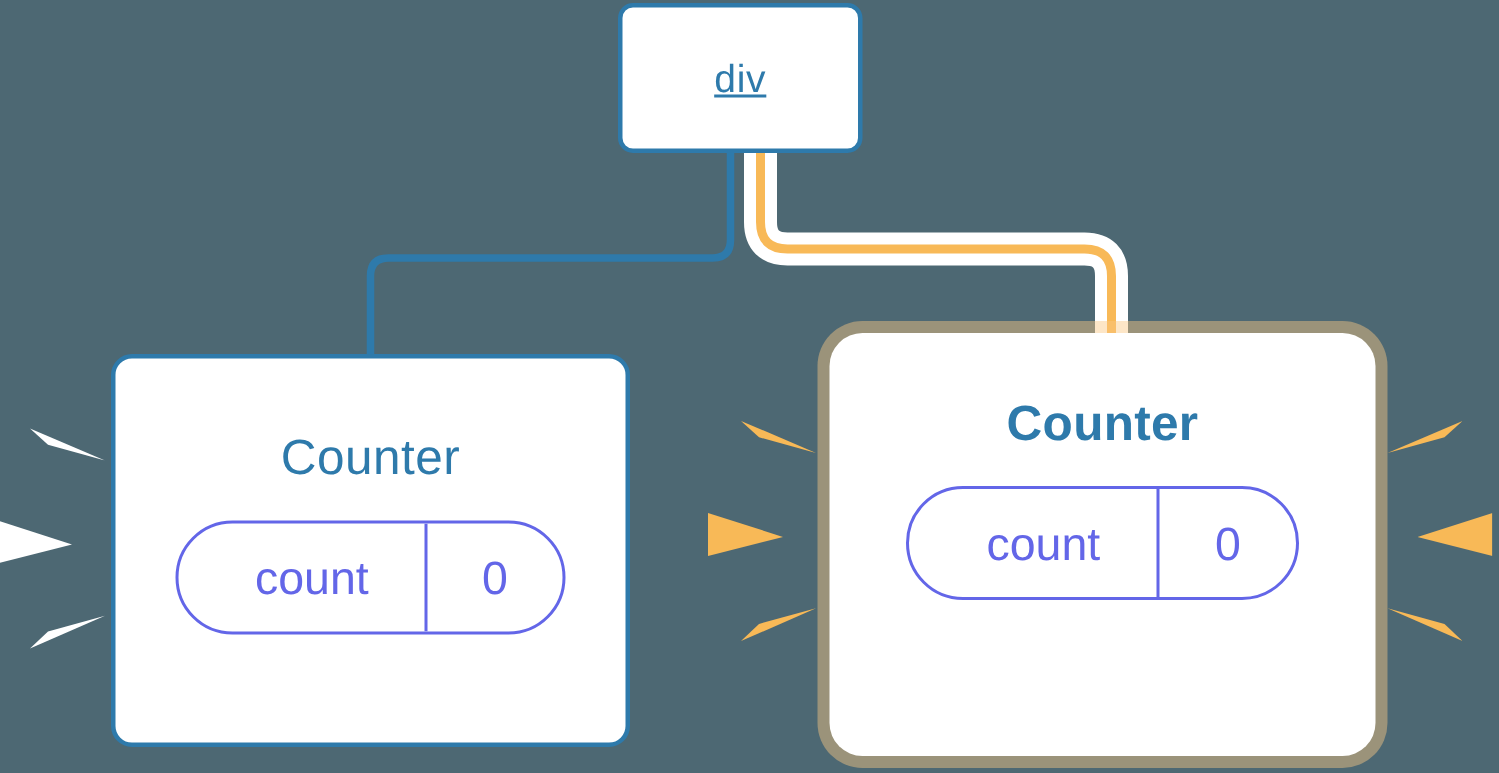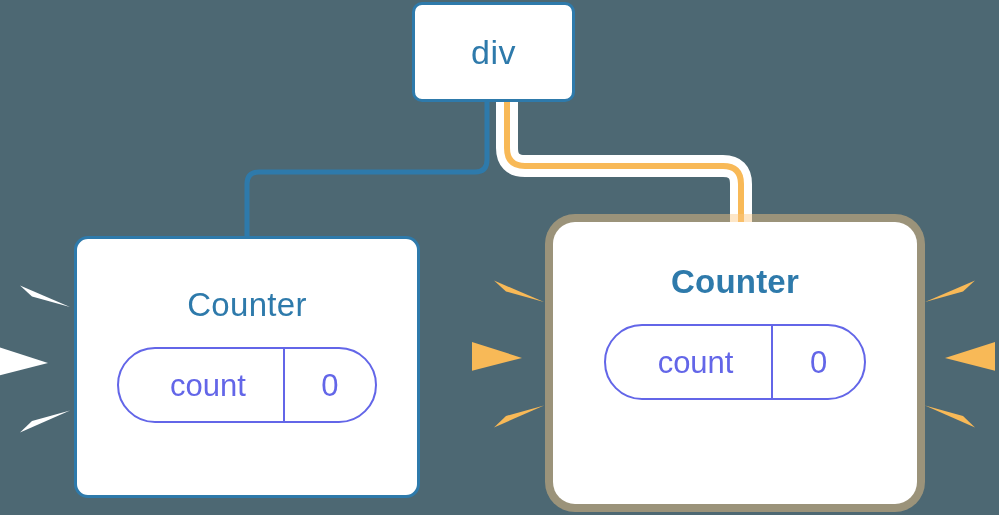--- a/index.html
+++ b/index.html
@@ -41,25 +41,26 @@
     left: 412px;
     top: 2px;
     width: 163px;
     height: 100px;
     border: 3px solid #2e7aab;
     border-radius: 10px;
     justify-content: center;
     z-index: 6;
   }
   .node-div .node-title {
-    font-size: 34px;
+    font-size: 26px;
     color: #2e7aab;
     font-weight: 400;
     letter-spacing: 0.5px;
     line-height: 1;
+    text-decoration: underline;
   }
 
   .node-plain {
     left: 74px;
     top: 236px;
     width: 346px;
     height: 262px;
     border: 3px solid #2e7aab;
     border-radius: 14px;
     z-index: 6;

